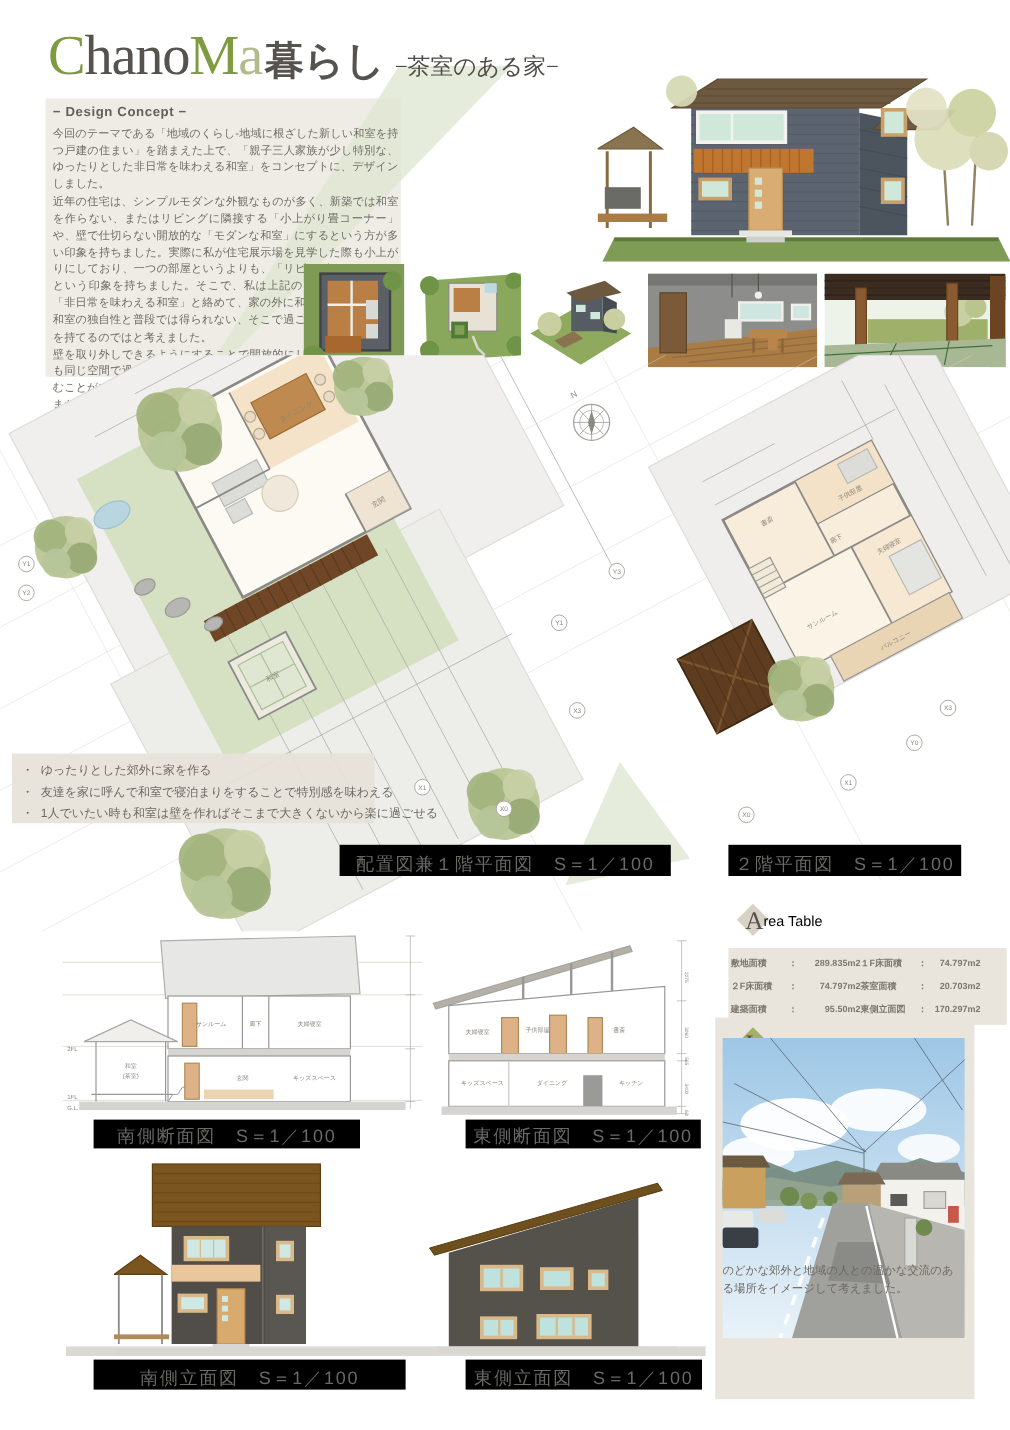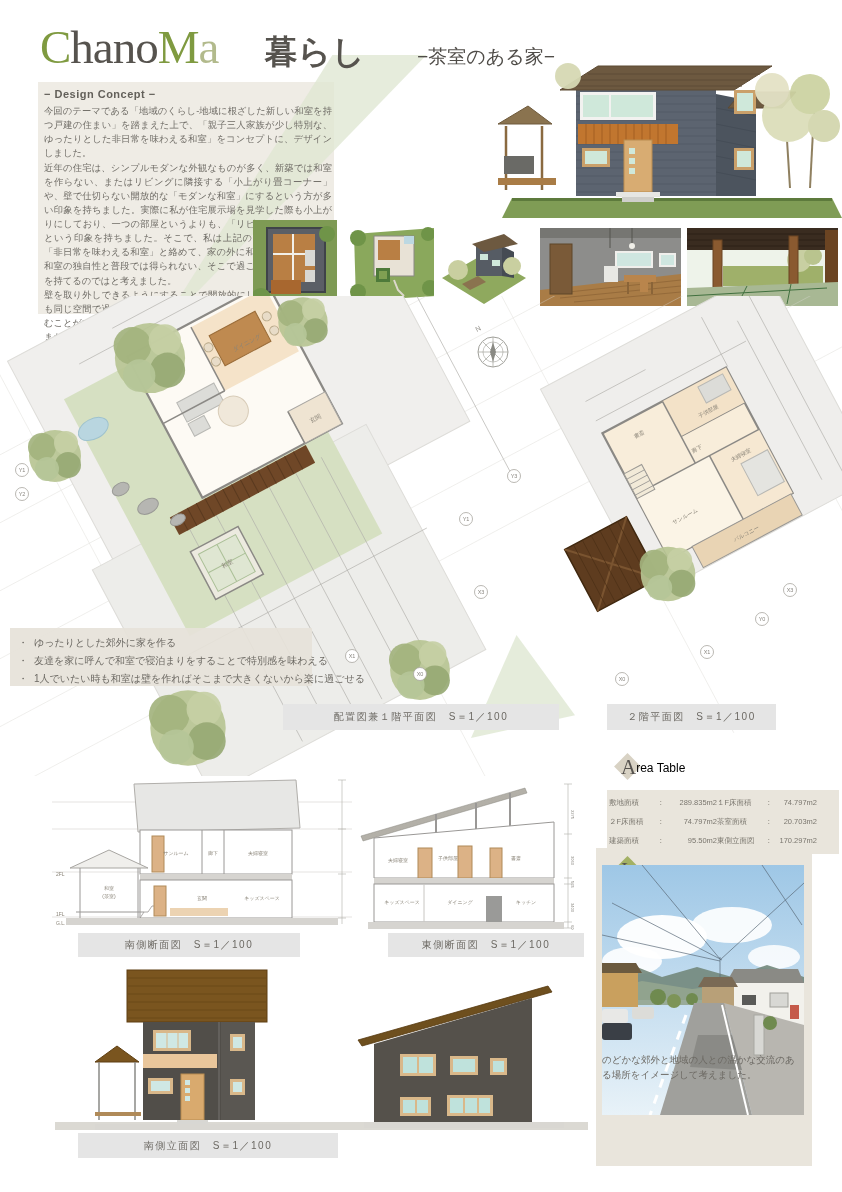--- a/index.html
+++ b/index.html
@@ -1,49 +1,49 @@
 <!DOCTYPE html>
 <html><head>
 <meta charset="utf-8">
 <style>
   html,body{margin:0;padding:0;background:#e9e9e7;}
   .page{position:relative;width:842px;height:1192px;margin:0 auto;background:#ffffff;
         overflow:hidden;font-family:"Liberation Sans",sans-serif;color:#6c6963;}
   .abs{position:absolute;}
   
-  .title-row{left:40px;top:24px;display:flex;align-items:baseline;z-index:5;gap:44px;}
+  .title-row{left:40px;top:24px;display:flex;align-items:baseline;z-index:5;}
   .title-big{font-family:"Liberation Serif",serif;font-size:47px;letter-spacing:-1px;line-height:1;}
   .c-green{color:#7f9a40;} .c-gray{color:#56534e;} .c-lt{color:#b2ba8c;}
   .title-jp{font-size:33px;font-weight:bold;color:#56534e;margin-left:2px;line-height:1;}
-  .title-sub{font-family:Liberation Mono, monospace;font-size:19px;color:#4f4c48;margin-left:8px;}
+  .title-sub{font-family:Liberation Serif, serif;font-size:19px;color:#4f4c48;margin-left:8px;}
   .sage-tri{left:150px;top:55px;width:285px;height:280px;background:#dfe7d2;opacity:.78;
             clip-path:polygon(64% 0,97% 0,2% 100%);z-index:2;}
   .sage-tri2{left:445px;top:635px;width:130px;height:103px;background:#dfe7d2;opacity:.8;
             clip-path:polygon(55% 0,100% 78%,20% 100%);z-index:2;}
   .concept-panel{left:38px;top:82px;width:296px;height:232px;background:#efece5;z-index:1;}
   .concept{left:44px;top:88px;width:288px;z-index:3;}
   .concept h3{margin:0 0 4px 0;font-size:11px;font-weight:bold;color:#63605a;letter-spacing:.5px;}
   .concept p{margin:0;font-size:9.3px;line-height:1.52;text-align:justify;color:#6f6c66;}
   
   .bullets{left:10px;top:628px;width:302px;height:58px;background:rgba(230,226,217,.92);
            z-index:4;padding:6px 8px;box-sizing:border-box;}
   .bullets div{font-size:10px;line-height:1.8;color:#6c6963;white-space:nowrap;}
   .bullets .dot{margin-right:6px;}
   
-  .bar{background:#e5e5e5;color:#6c6963;font-size:10px;letter-spacing:1.5px;
-       display:flex;align-items:center;justify-content:center;z-index:4;}
+  .bar{background:#000000;color:#6c6963;font-size:15px;letter-spacing:1.5px;
+       display:flex;align-items:flex-end;justify-content:center;z-index:4;}
   
   .head-diamond{position:relative;z-index:4;display:flex;align-items:center;}
   .diamond{position:absolute;width:19px;height:19px;transform:rotate(45deg);left:0;top:2px;}
   .d-gray{background:#d8d2c4;} .d-green{background:#a3b164;}
   .initial{font-family:"Liberation Serif",serif;font-size:21px;color:#55524e;position:relative;z-index:1;margin-left:3px;}
   .head-rest{font-size:12px;color:#000000;position:relative;z-index:1;}
   .area-table{left:607px;top:790px;width:232px;background:#e9e5dc;z-index:4;
               display:grid;grid-template-columns:48px 8px 52px 48px 8px 44px;
-              row-gap:9px;padding:8px 2px;box-sizing:border-box;font-size:7.5px;color:#7b776f;}
+              row-gap:9px;padding:8px 2px;box-sizing:border-box;font-size:7.5px;color:#7b776f;font-weight:bold;}
   .area-table span{white-space:nowrap;}
   .at-val{text-align:right;}
   .photo-panel{left:596px;top:848px;width:216px;height:318px;background:#e9e5dc;z-index:3;}
   .caption{left:602px;top:1052px;width:202px;font-size:9.5px;line-height:1.6;color:#6c6963;z-index:4;}
   .ground-strip{left:55px;top:1122px;width:533px;height:8px;background:#dbd9d3;z-index:1;}
   
   svg text{font-family:"Liberation Sans",sans-serif;fill:#8a8780;}
   .t5{font-size:5px;} .t55{font-size:5.5px;} .t6{font-size:6px;} .t7{font-size:7px;}
   .lbl{fill:#8a8478;}
 </style>
@@ -372,21 +372,21 @@
 
   <div class="abs bullets">
     <div><span class="dot">・</span><span>ゆったりとした郊外に家を作る</span></div>
     <div><span class="dot">・</span><span>友達を家に呼んで和室で寝泊まりをすることで特別感を味わえる</span></div>
     <div><span class="dot">・</span><span>1人でいたい時も和室は壁を作ればそこまで大きくないから楽に過ごせる</span></div>
   </div>
 
   <div class="abs bar" style="left:283px;top:704px;width:276px;height:26px">
       <span>配置図兼１階平面図　S＝1／100</span>
     </div>
-  <div class="abs bar" style="left:607px;top:704px;width:169px;height:26px">
+  <div class="abs bar" style="left:607px;top:704px;width:194px;height:26px">
       <span>２階平面図　S＝1／100</span>
     </div>
 
   <div class="abs head-diamond" style="left:618px;top:755px;z-index:4">
     <span class="diamond d-gray"></span>
     <span class="initial">A</span>
     <span class="head-rest">rea Table</span>
   </div>
   <div class="abs area-table">
     <span>敷地面積</span>
@@ -605,14 +605,17 @@
       <rect x="48" y="119" width="31" height="19" fill="#d9b88a"></rect>
         <rect x="51" y="122" width="25" height="13" fill="#bfe2dc"></rect>
       <line x1="64" y1="122" x2="64" y2="135" stroke="#d9b88a" stroke-width="2"></line>
       <rect x="95" y="117" width="46" height="21" fill="#d9b88a"></rect>
         <rect x="98" y="120" width="40" height="15" fill="#bfe2dc"></rect>
       <line x1="112" y1="120" x2="112" y2="135" stroke="#d9b88a" stroke-width="2"></line>
         <line x1="126" y1="120" x2="126" y2="135" stroke="#d9b88a" stroke-width="2"></line>
     </g>
     <rect x="12" y="144" width="200" height="6" fill="#d9d7d2"></rect>
   </svg>
+  <div class="abs bar" style="left:388px;top:1133px;width:197px;height:25px">
+      <span>東側立面図　S＝1／100</span>
+    </div>
 
 </div>
 
 </body></html>

